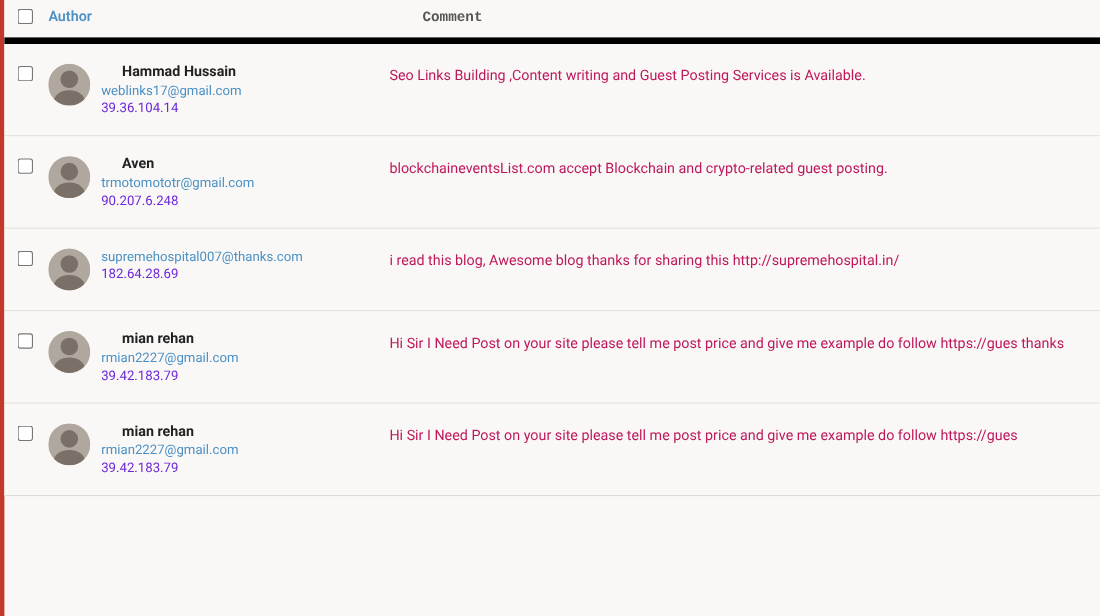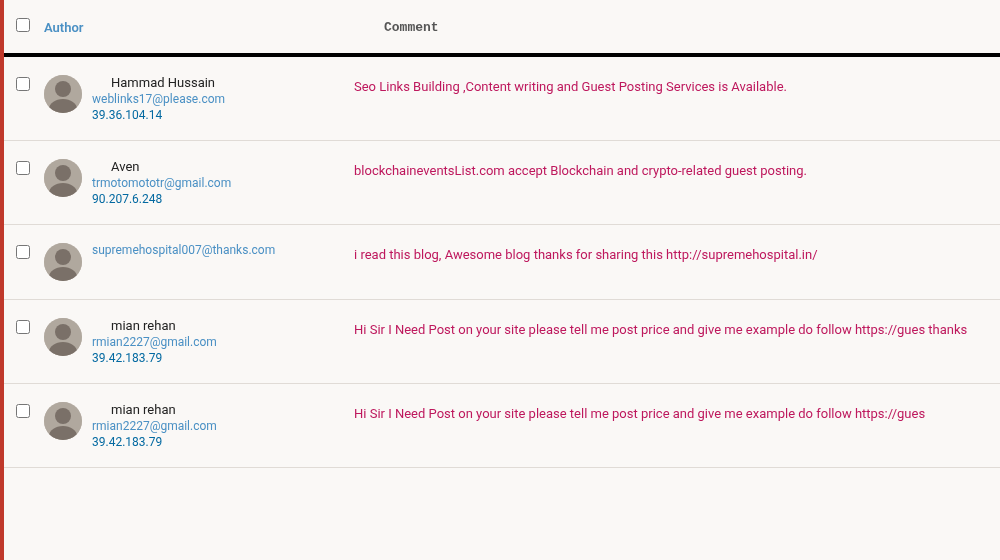--- a/index.html
+++ b/index.html
@@ -9,23 +9,23 @@
       font-size: 13px;
       color: #333;
     }
     .table-wrap {
       background: #faf8f6;
       border-left: 4px solid #c0392b;
       min-height: 560px;
     }
     .table-header {
       display: flex;
-      align-items: flex-end;
-      padding: 18px 12px;
-      border-bottom: 4px solid #000000;
+      align-items: flex-start;
+      padding: 8px 12px;
+      border-bottom: 6px solid #000000;
       background: #faf8f6;
     }
     .header-checkbox {
       width: 28px;
     }
     .header-author {
       width: 340px;
       font-weight: 600;
       color: #4a90c4;
       font-size: 13px;
@@ -70,31 +70,31 @@
     .avatar svg {
       width: 38px;
       height: 38px;
     }
     .author-info {
       display: flex;
       flex-direction: column;
       gap: 2px;
     }
     .author-name {
-      font-weight: 400;
+      font-weight: 700;
       color: #222;
       font-size: 13px;
       padding-left: 19px;
     }
     .author-email {
       color: #4a90c4;
       font-size: 12px;
     }
     .author-ip {
-      color: #0369a1;
+      color: #6d28d9;
       font-size: 12px;
     }
     .comment-section {
       flex: 1;
       color: #be185d;
       font-size: 13px;
       line-height: 1.5;
       padding-top: 2px;
       word-break: break-word;
       overflow: hidden;
@@ -126,21 +126,21 @@
     <div class="author-section">
       <div class="avatar">
         <svg viewBox="0 0 38 38" xmlns="http://www.w3.org/2000/svg">
           <rect width="38" height="38" fill="#b0a89e"></rect>
           <circle cx="19" cy="14" r="8" fill="#7a7068"></circle>
           <ellipse cx="19" cy="34" rx="14" ry="10" fill="#7a7068"></ellipse>
         </svg>
       </div>
       <div class="author-info">
         <span class="author-name">Hammad Hussain</span>
-        <span class="author-email">weblinks17@please.com</span>
+        <span class="author-email">weblinks17@gmail.com</span>
         <span class="author-ip">39.36.104.14</span>
       </div>
     </div>
     <div class="comment-section">Seo Links Building ,Content writing and Guest Posting Services is Available.</div>
   </div>
       <div class="row">
     <div class="row-checkbox">
       <input type="checkbox" style="">
     </div>
     <div class="author-section">
@@ -166,20 +166,21 @@
     <div class="author-section">
       <div class="avatar">
         <svg viewBox="0 0 38 38" xmlns="http://www.w3.org/2000/svg">
           <rect width="38" height="38" fill="#b0a89e"></rect>
           <circle cx="19" cy="14" r="8" fill="#7a7068"></circle>
           <ellipse cx="19" cy="34" rx="14" ry="10" fill="#7a7068"></ellipse>
         </svg>
       </div>
       <div class="author-info">
         <span class="author-email">supremehospital007@thanks.com</span>
+        <span class="author-ip">182.64.28.69</span>
       </div>
     </div>
     <div class="comment-section">i read this blog, Awesome blog thanks for sharing this http://supremehospital.in/</div>
   </div>
       <div class="row">
     <div class="row-checkbox">
       <input type="checkbox" style="">
     </div>
     <div class="author-section">
       <div class="avatar">

